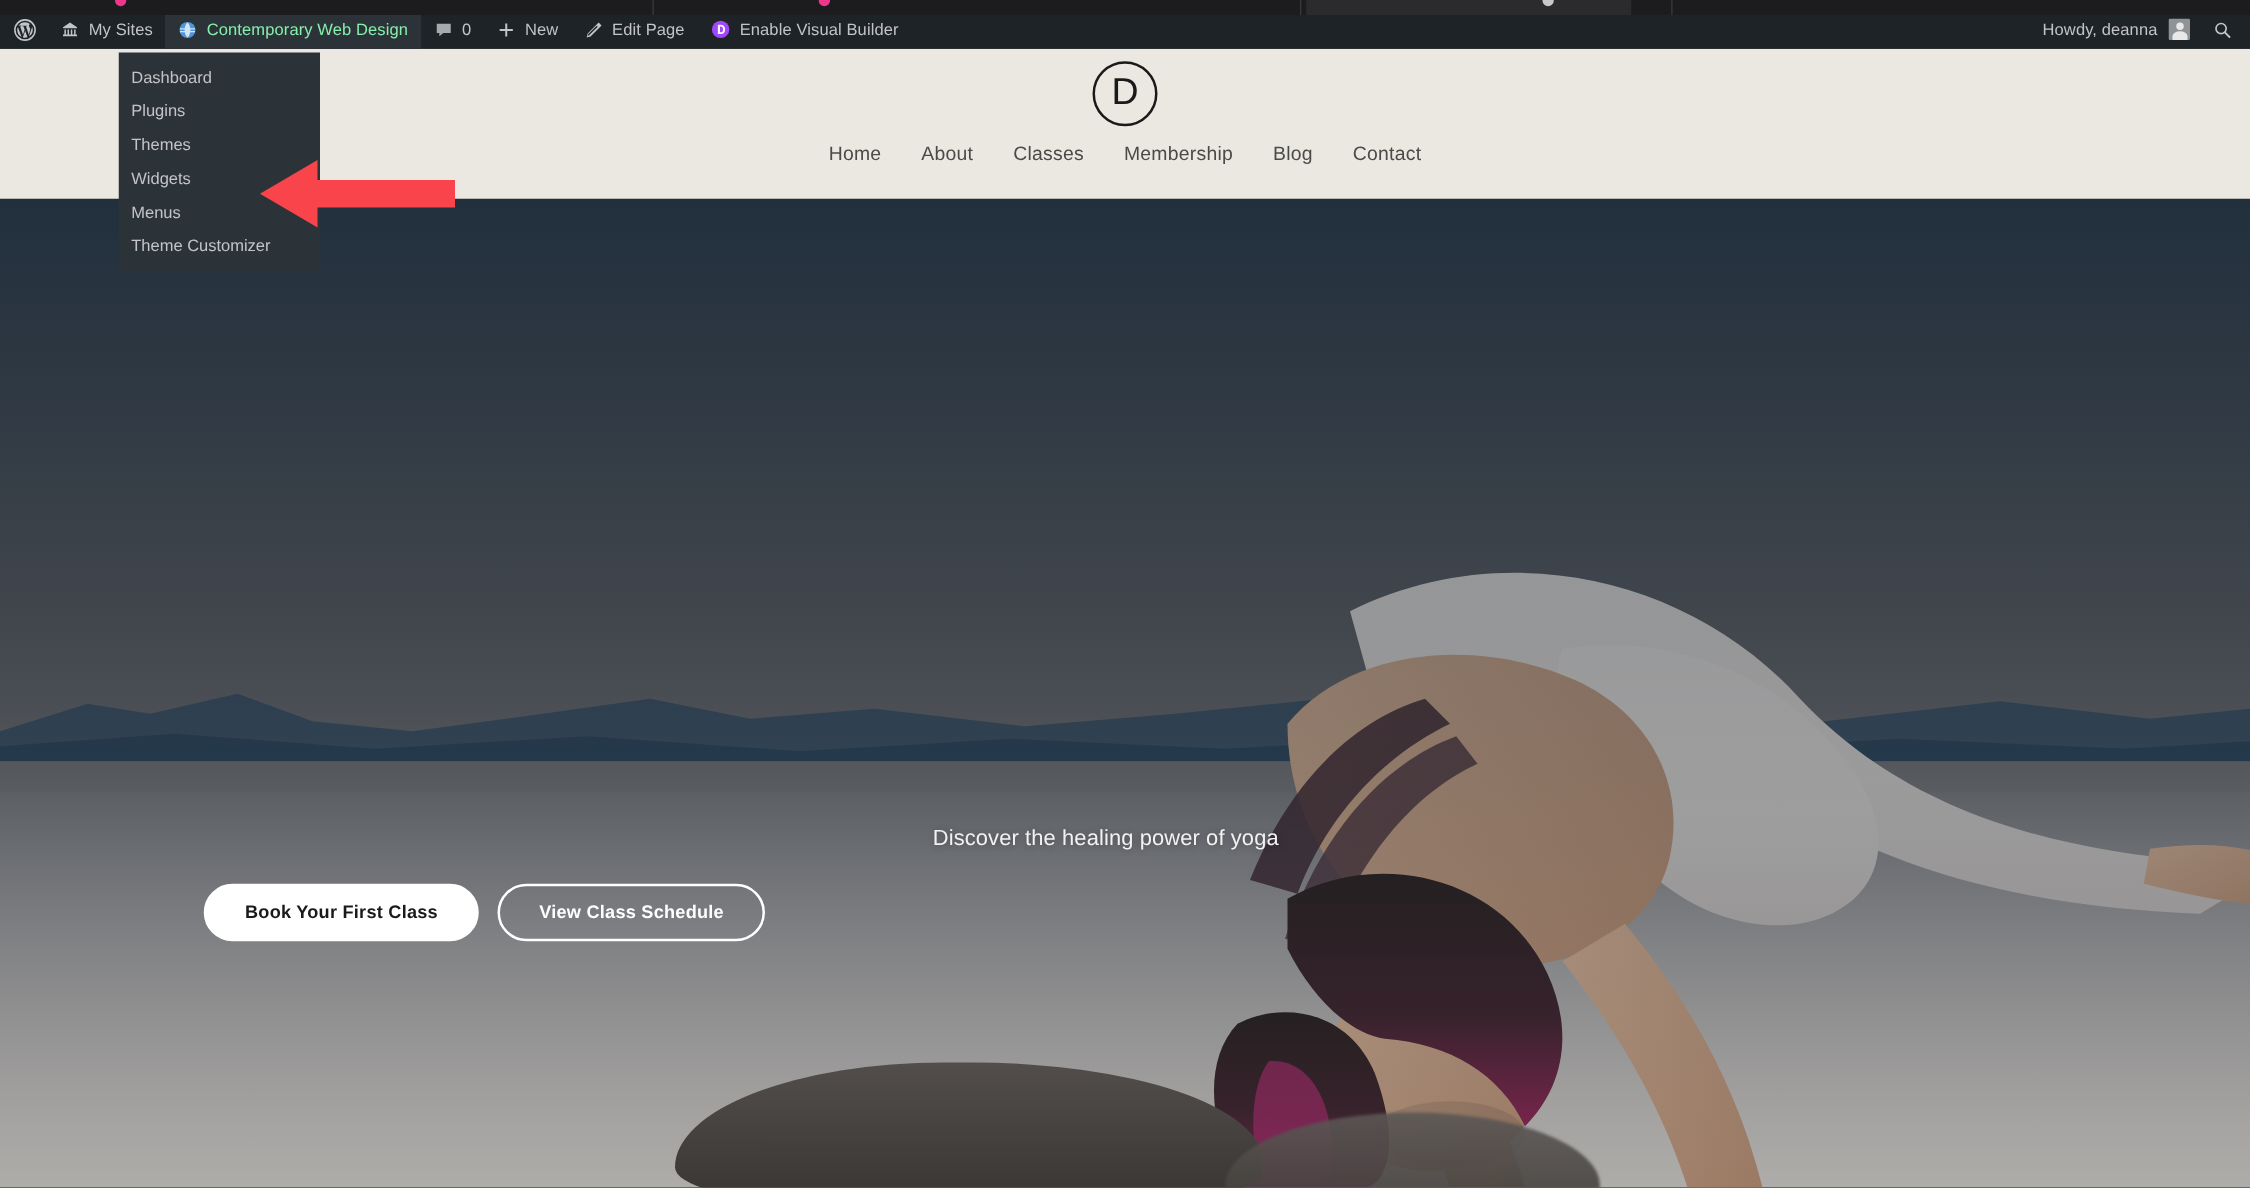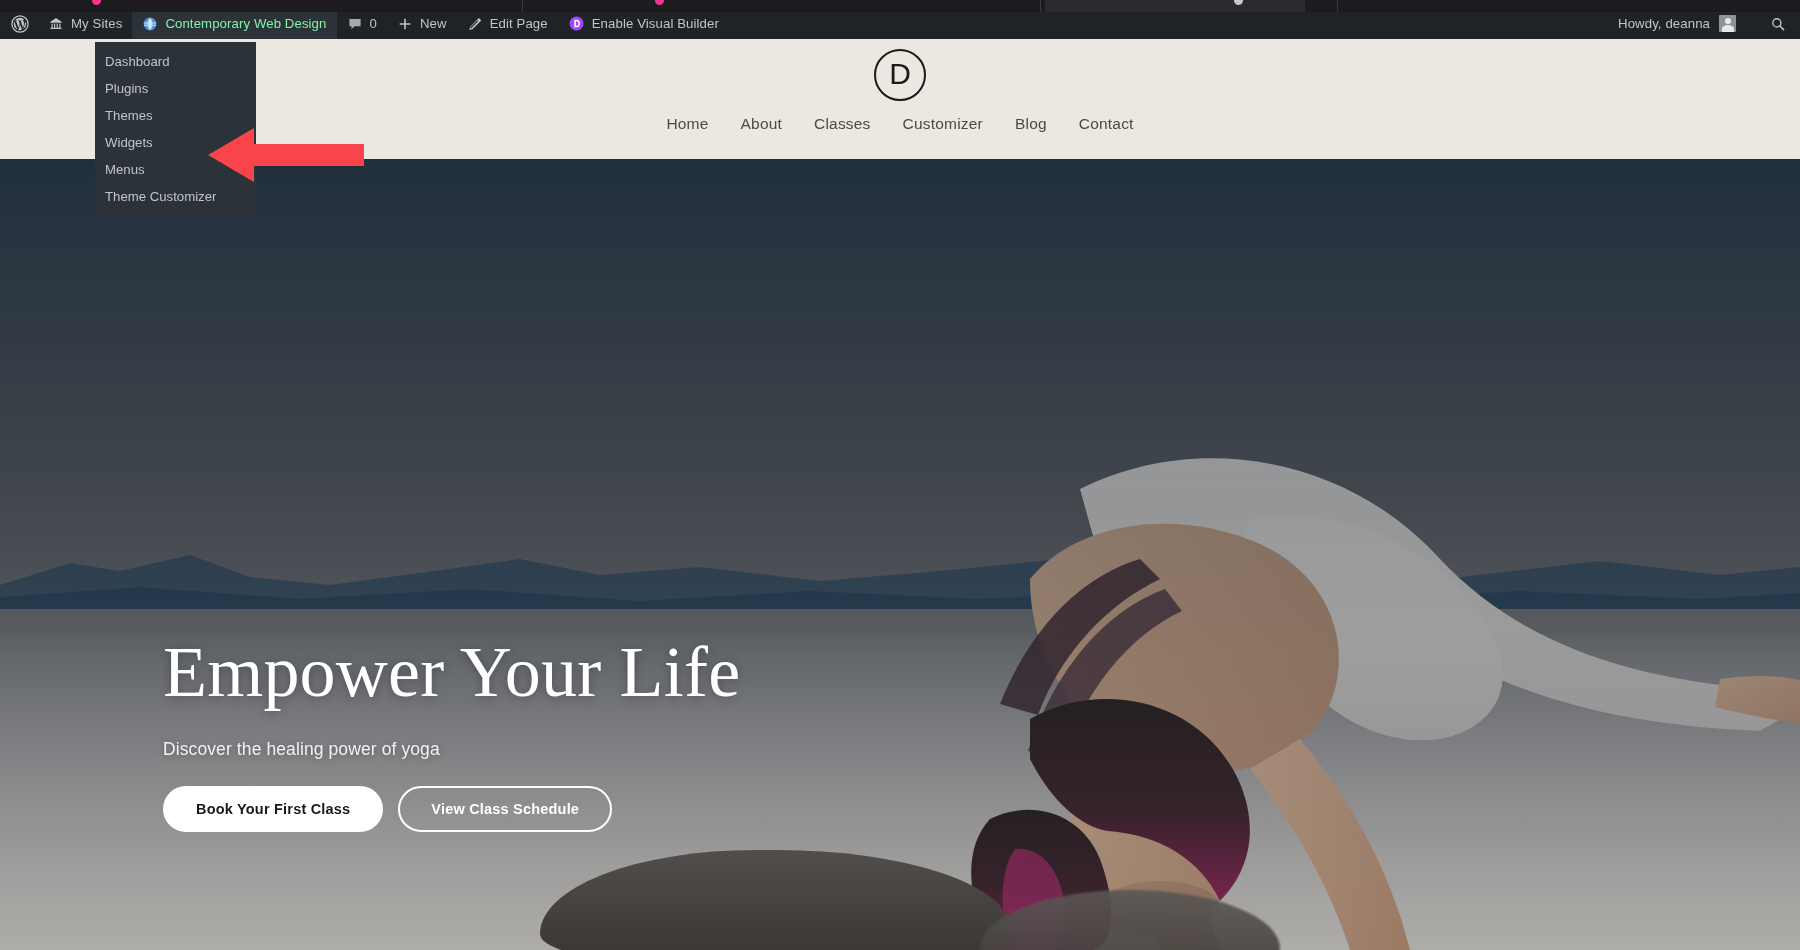--- a/index.html
+++ b/index.html
@@ -30,21 +30,21 @@
   .ab-left { display:flex; align-items:stretch; }
   .ab-item {
     display:flex; align-items:center; gap:7px;
     padding:0 10px; height:31px; color:#c3c4c7;
     white-space:nowrap; cursor:pointer; line-height:1;
   }
   .ab-item.wp-logo { padding:0 9px 0 11px; }
   .ab-item.active { background:#2c3338; color:#72aee6; }
   .ab-item.active .ab-label { color:#86efac; }
   .ab-label { font-size:13.2px; letter-spacing:.1px; }
-  .ab-right { margin-left:auto; display:flex; align-items:stretch;gap:16px; }
+  .ab-right { margin-left:auto; display:flex; align-items:stretch; }
   .howdy { display:flex; align-items:center; gap:9px; padding:0 12px 0 14px; }
   .howdy .avatar {
     width:17px; height:17px; background:#8f9396; border-radius:1px;
     position:relative; overflow:hidden; flex:0 0 auto;
   }
   .howdy .avatar::before {
     content:""; position:absolute; left:50%; top:2.5px; transform:translateX(-50%);
     width:6px; height:6px; border-radius:50%; background:#e8e8e8;
   }
   .howdy .avatar::after {
@@ -141,20 +141,21 @@
   .hero-title {
     font-family:"Liberation Serif", serif;
     font-size:72px; line-height:1.09; color:#ffffff; font-weight:400;
     letter-spacing:.2px;
     text-shadow:0 1px 10px rgba(0,0,0,.28);
   }
   .hero-sub {
     margin-top:27px;
     font-size:17.5px; color:#f2f2f2; letter-spacing:.1px;
     text-shadow:0 1px 6px rgba(0,0,0,.30);
+    text-align:right;
   }
   .hero-buttons { margin-top:26px; display:flex; gap:15px; }
   .btn {
     display:inline-flex; align-items:center; justify-content:center;
     height:46px; padding:0 31px; border-radius:24px;
     font-size:14.5px; font-weight:bold; letter-spacing:.2px;
     cursor:pointer; white-space:nowrap;
   }
   .btn-primary { background:#ffffff; color:#1a1a1a; border:2px solid #ffffff; }
   .btn-ghost { background:transparent; color:#ffffff; border:2px solid #ffffff; }
@@ -259,21 +260,21 @@
 </div>
 
 <div class="site-header">
   <div class="logo-mark">
     <span class="letter">D</span>
   </div>
   <nav class="site-nav">
     <a>Home</a>
     <a>About</a>
     <a>Classes</a>
-    <a>Customizer</a>
+    <a>Membership</a>
     <a>Blog</a>
     <a>Contact</a>
   </nav>
 </div>
 
 <div class="hero">
   <div class="hero-photo">
     <div class="sky"></div>
 
     <svg class="ridge" viewBox="0 0 1800 120" preserveAspectRatio="none" style="top:330px;">
@@ -325,21 +326,20 @@
 
     <div class="rock"></div>
     <div class="rock2"></div>
 
     <div class="dark-veil"></div>
   </div>
 
   <div class="hero-content">
     <h1 class="hero-title">
       <br>
-      <span>Empower Your Life</span>
     </h1>
     <p class="hero-sub">Discover the healing power of yoga</p>
     <div class="hero-buttons">
       <a class="btn btn-primary">Book Your First Class</a>
       <a class="btn btn-ghost">View Class Schedule</a>
     </div>
   </div>
 </div>
 
 <div class="ab-dropdown">

